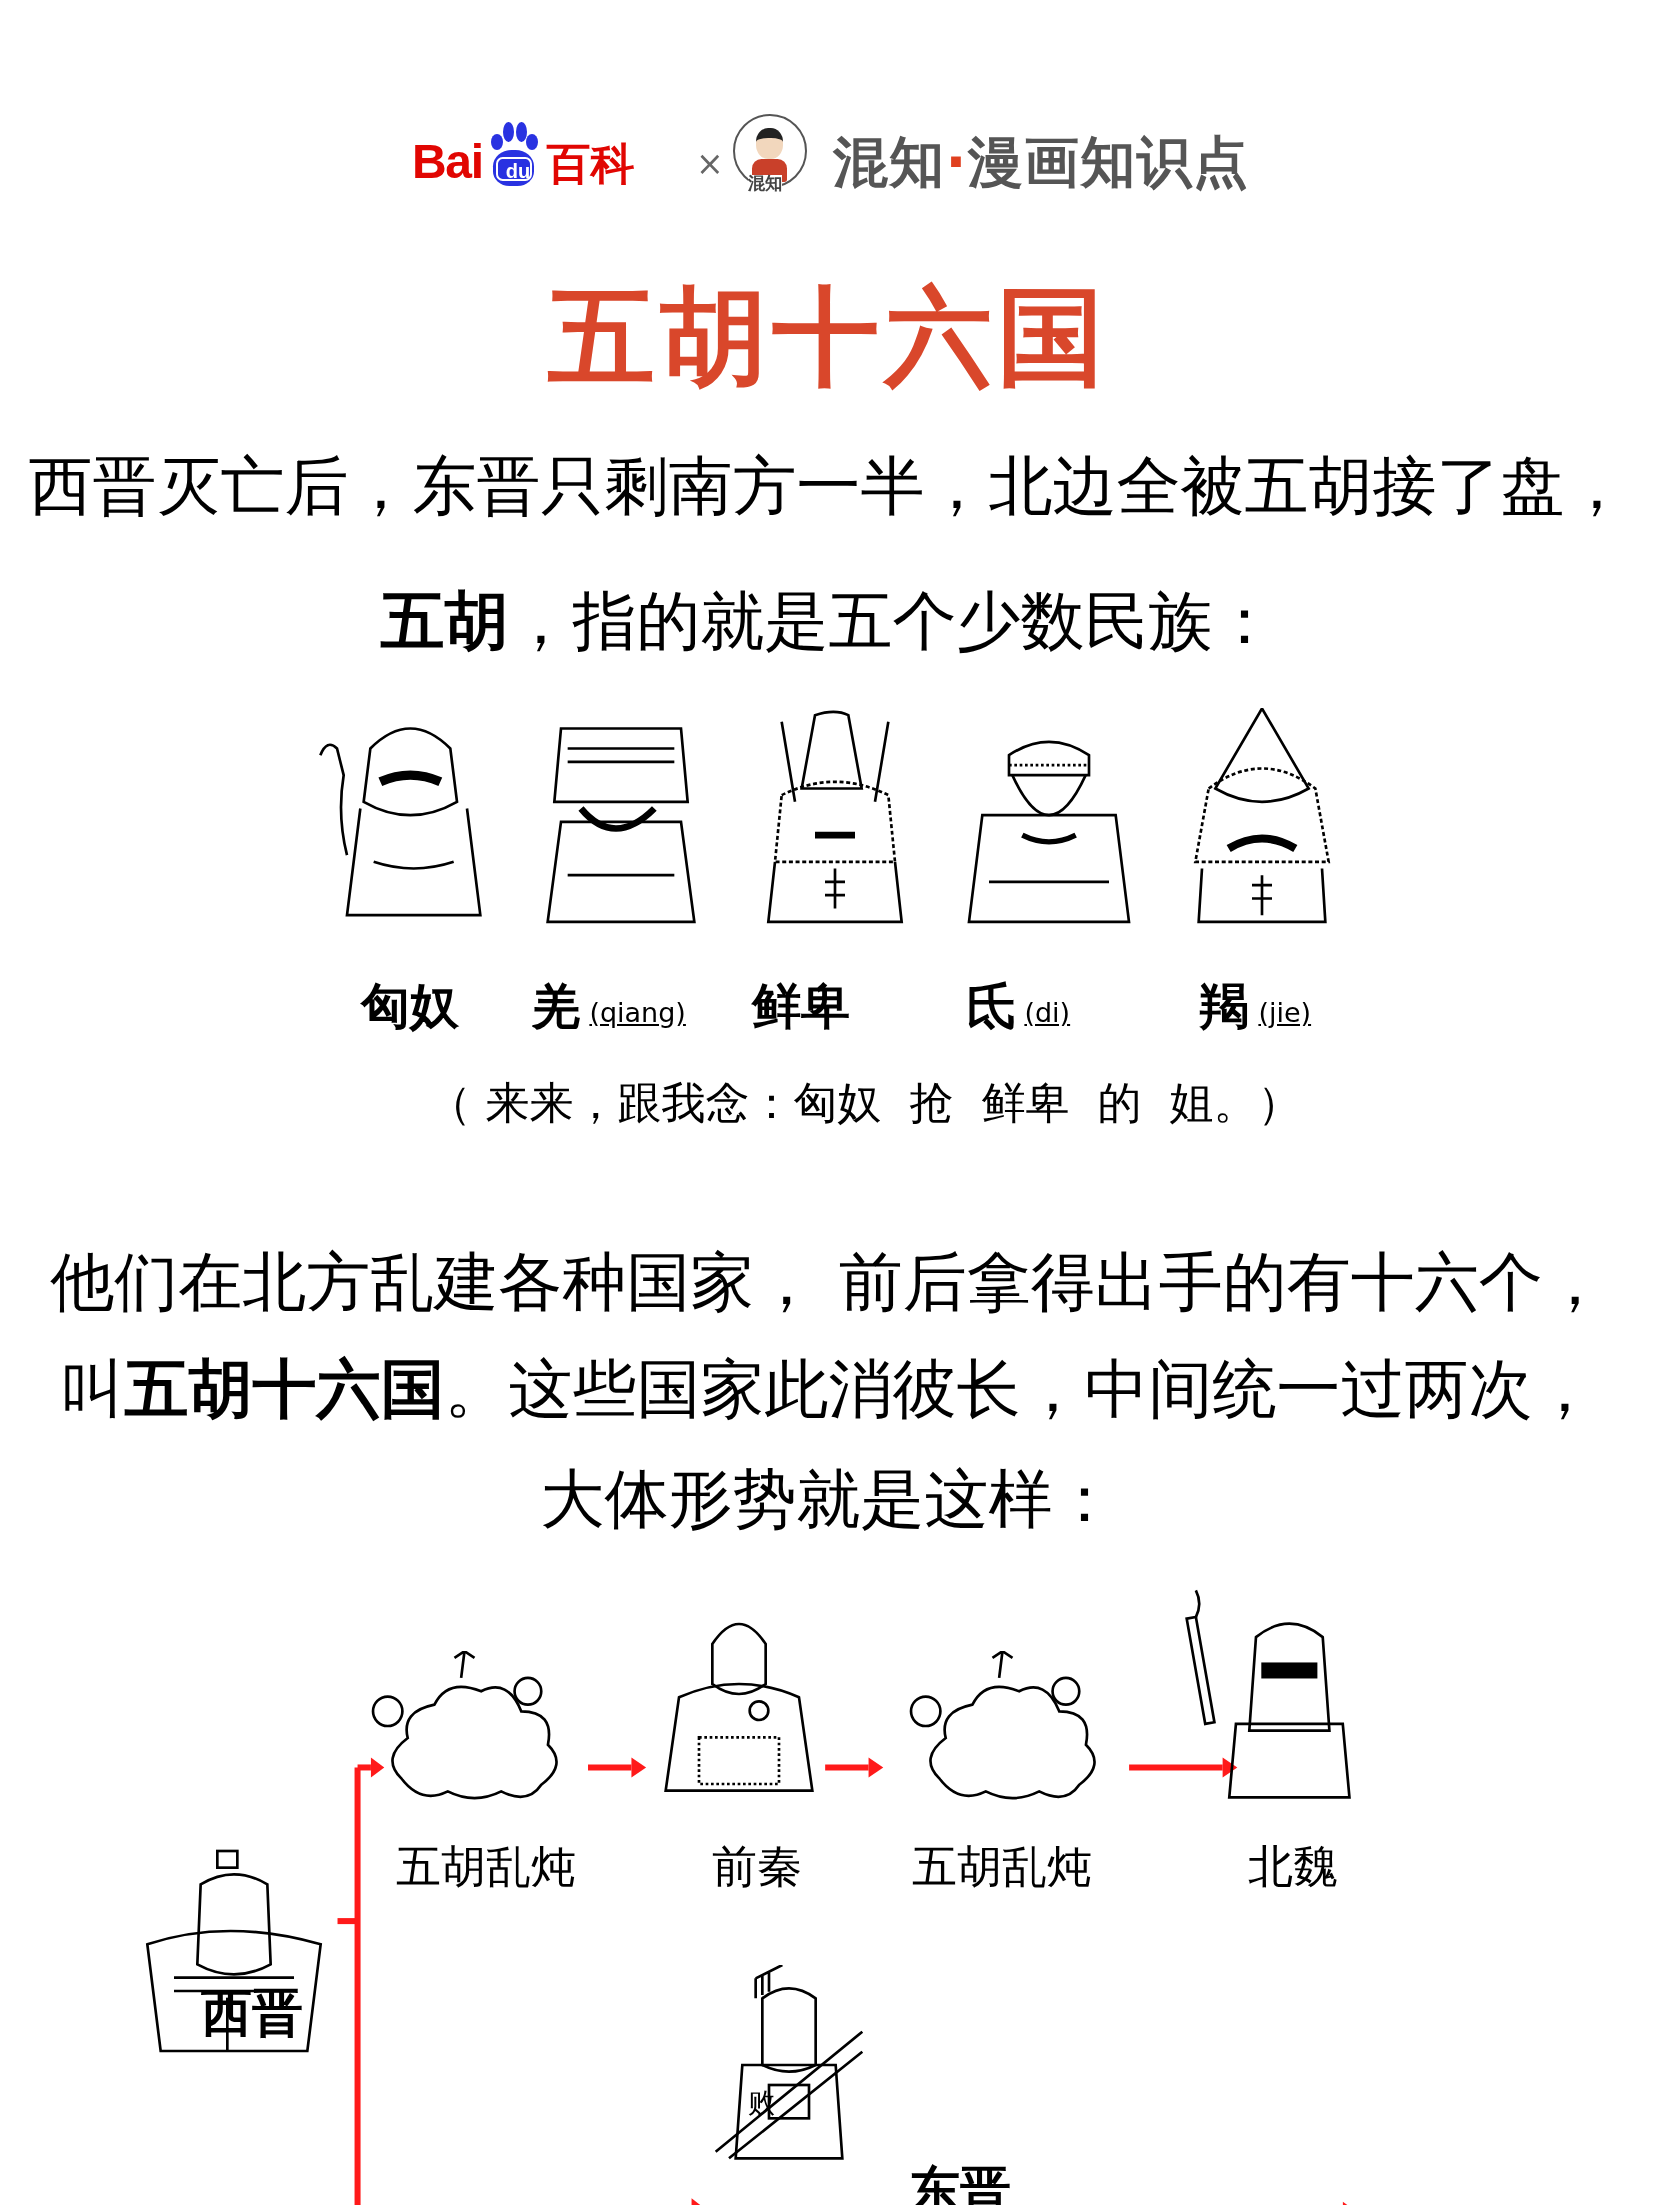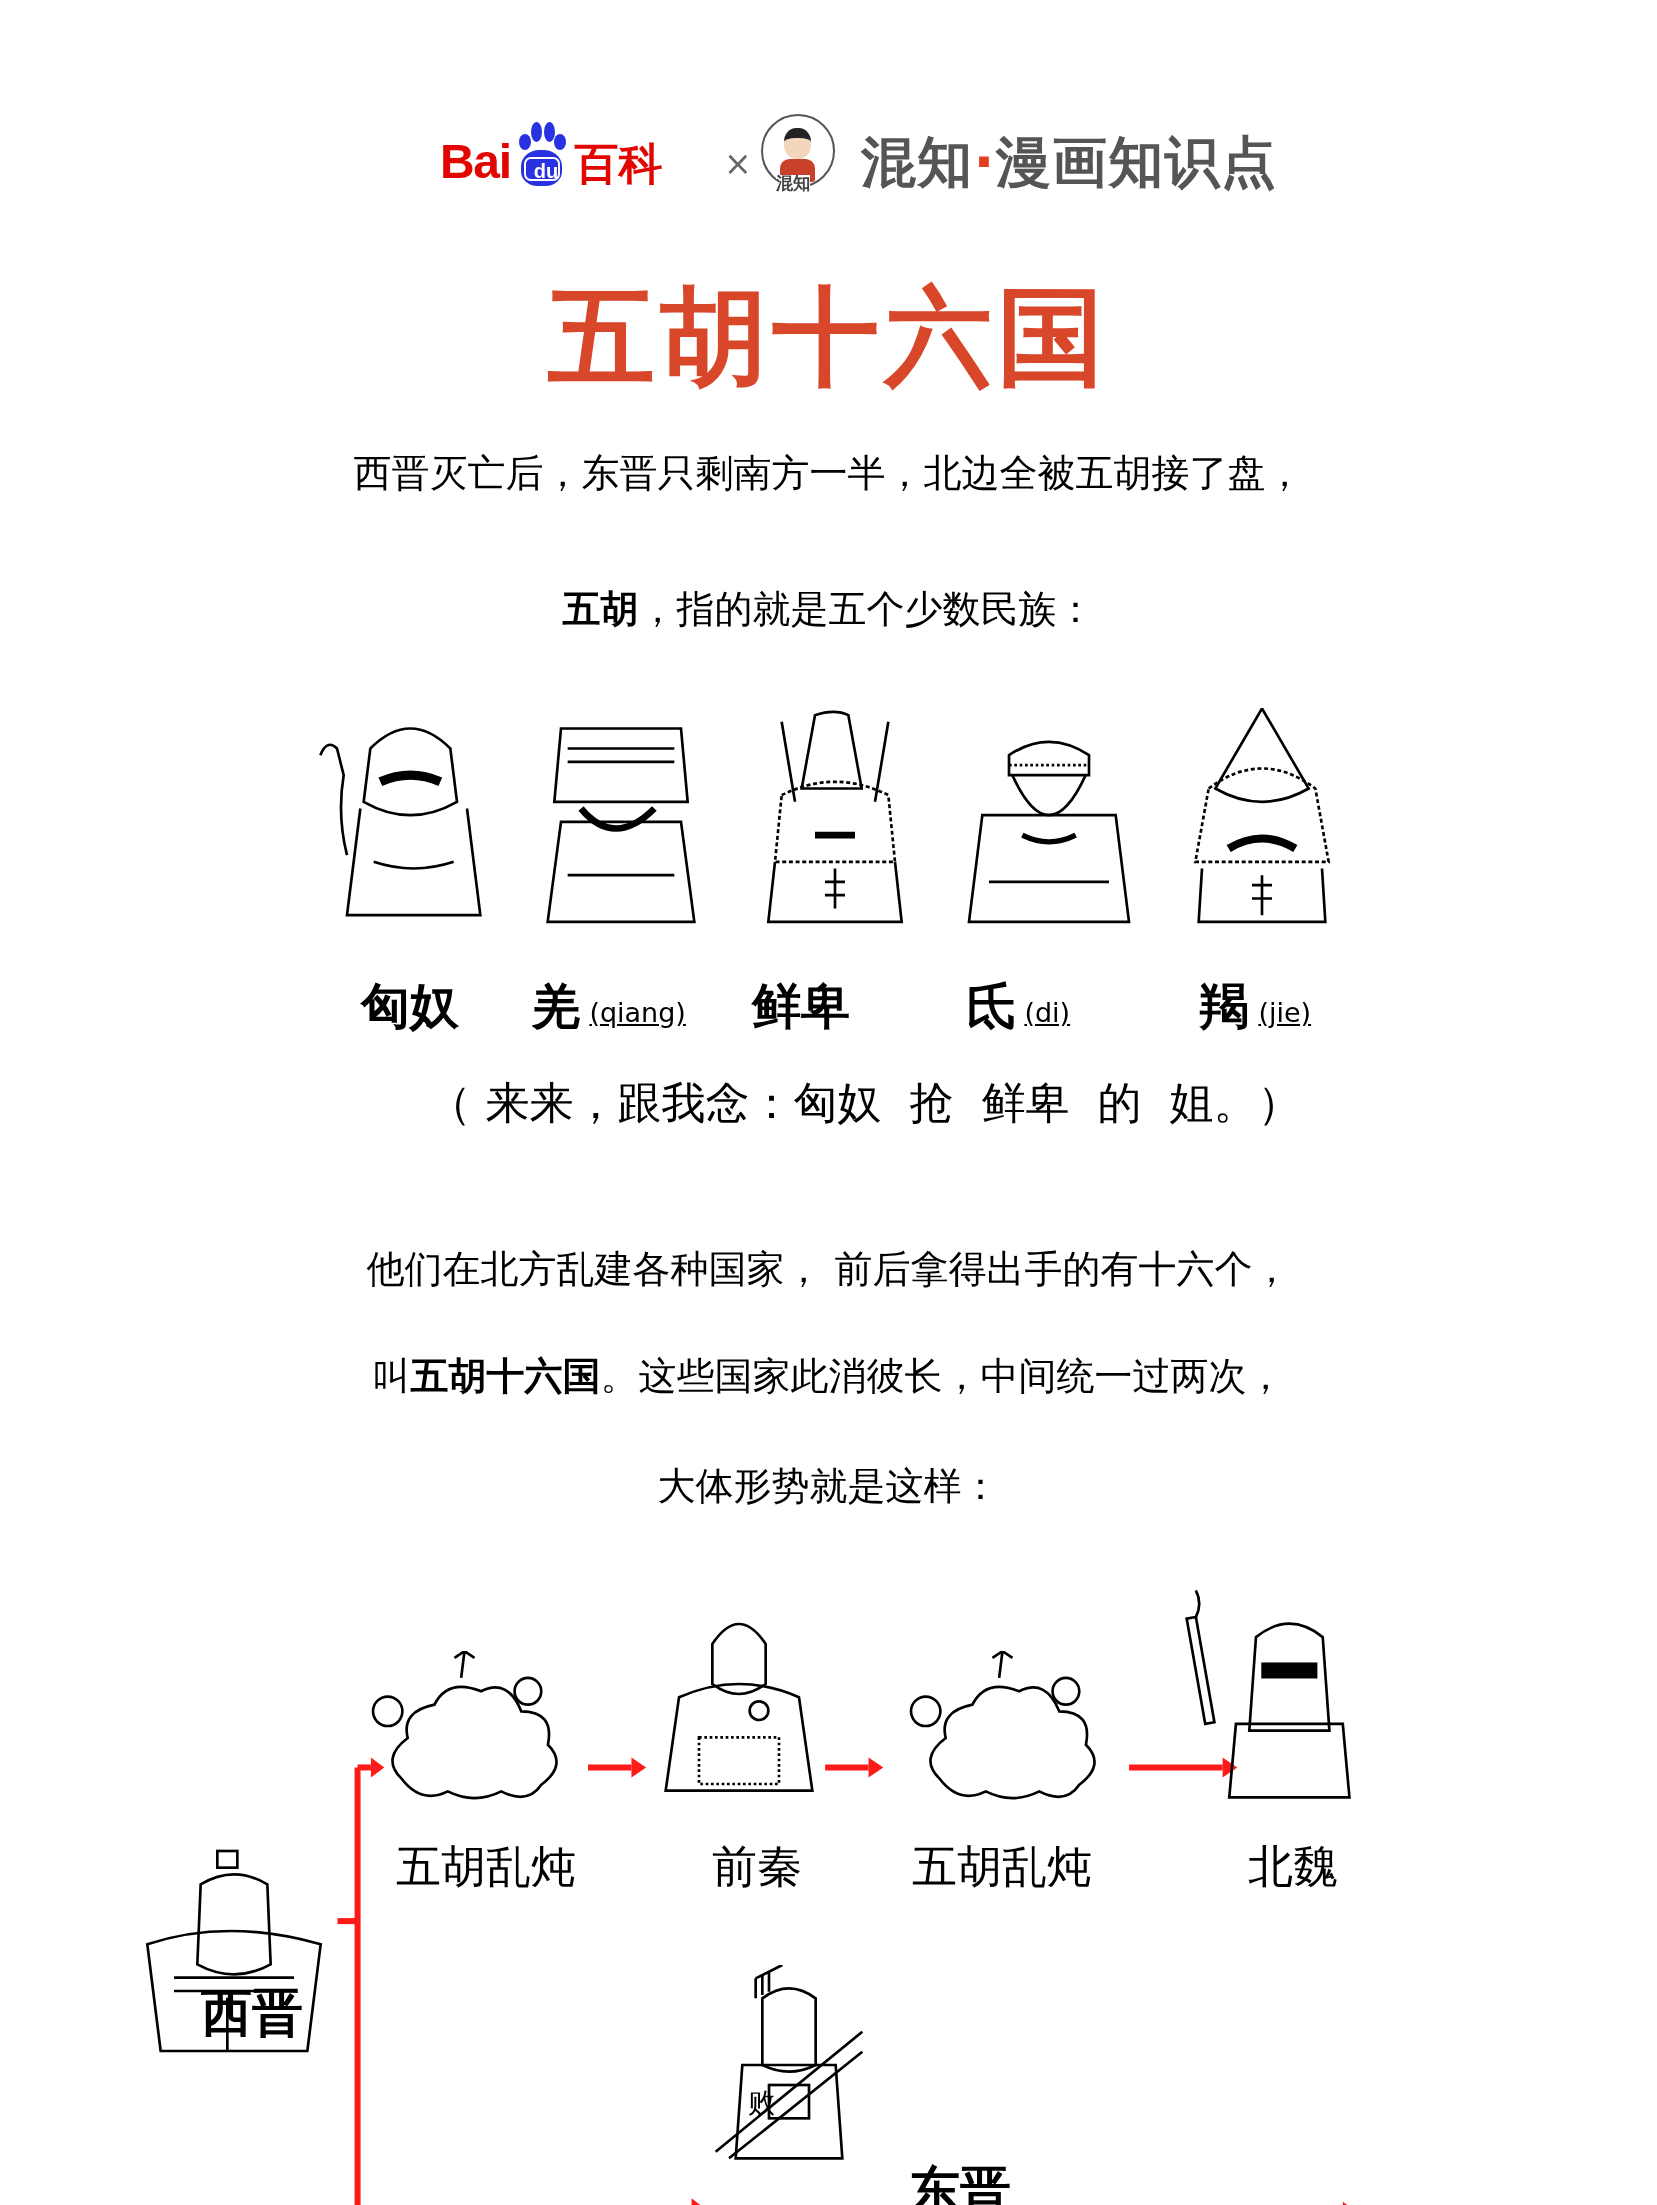--- a/index.html
+++ b/index.html
@@ -3,40 +3,40 @@
 <meta charset="utf-8">
 <style>
   html, body { margin: 0; padding: 0; background: #ffffff; }
   body {
     width: 1657px; height: 2205px; position: relative; overflow: hidden;
     font-family: "DejaVu Sans", "Liberation Sans", sans-serif; color: #000;
   }
   .abs { position: absolute; }
 
   
-  .header { position: absolute; left: 440px; top: 107px; width: 802px; height: 87px; }
+  .header { position: absolute; left: 412px; top: 107px; width: 802px; height: 87px; }
   .baidu { position: absolute; left: 0; top: 12px; height: 67px; display: flex; align-items: flex-end; }
   .baidu-text { font-family: "Liberation Sans", sans-serif; font-weight: bold; font-size: 48px; color: #e10602; line-height: 1; letter-spacing: -1.3px; }
   .paw { position: relative; width: 57px; height: 64px; margin: 0 2.7px; }
   .paw .toe { position: absolute; background: #2932e1; border-radius: 50%; }
   .paw .pad { position: absolute; left: 8px; top: 28px; width: 41px; height: 36px; background: #2932e1; border-radius: 45% 45% 40% 40%; }
   .paw .du { position: absolute; left: 10.7px; top: 35px; width: 36px; height: 24px; color: #fff; font-family: "Liberation Sans", sans-serif; font-weight: bold; font-size: 20px; text-align: right; line-height: 24px; border: 2px solid #fff; border-radius: 6.7px; box-sizing: border-box; }
   .baike-text { font-weight: bold; font-size: 44px; color: #e10602; line-height: 1; margin-left: 1.3px; }
   .times { position: absolute; left: 284px; top: 40px; font-size: 33px; color: #666; line-height: 1; }
   .mascot { position: absolute; left: 321px; top: 6.7px; width: 74px; height: 80px; }
   .mascot .ring { position: absolute; left: 0; top: 0; width: 74px; height: 74px; border: 2px solid #555; border-radius: 50%; box-sizing: border-box; }
   .mascot .head { position: absolute; left: 23px; top: 14.7px; width: 27px; height: 31px; background: #f2d7bd; border-radius: 45%; border-top: 10.7px solid #222; box-sizing: border-box; }
   .mascot .body { position: absolute; left: 18.7px; top: 45px; width: 35px; height: 23px; background: #c9402a; border-radius: 9.4px 9.4px 2.7px 2.7px; }
   .mascot .label { position: absolute; left: 14.7px; top: 61px; font-weight: bold; font-size: 17.4px; color: #444; background: #fff; line-height: 1; }
   .brand2 { position: absolute; left: 421px; top: 28px; font-weight: bold; font-size: 55px; color: #555; line-height: 1; letter-spacing: 1.3px; white-space: nowrap; }
   .brand2 .dot { color: #e0401f; }
 
   .title { position: absolute; left: 0; width: 1657px; top: 284px; text-align: center; font-weight: bold; font-size: 107px; color: #d9472b; line-height: 1; letter-spacing: 5.3px; }
 
-  .para { position: absolute; left: 0; width: 1657px; text-align: center; font-size: 38px; line-height: 1; color: #000; white-space: nowrap; }
+  .para { position: absolute; left: 0; width: 1657px; text-align: center; font-size: 64px; line-height: 1; color: #000; white-space: nowrap; }
   .para b { font-weight: bold; }
 
   
   .tribes { position: absolute; left: 307px; top: 708px; width: 1042px; height: 221px; }
   .fig { position: absolute; top: 0; width: 200px; height: 221px; }
   .fig svg { width: 100%; height: 100%; }
   .tribe-label { position: absolute; top: 982px; font-weight: bold; font-size: 49px; line-height: 1; white-space: nowrap; }
   .tribe-label .py { font-weight: normal; font-size: 27px; margin-left: 9.4px; vertical-align: 1.3px; text-decoration: underline; }
   .chant { position: absolute; left: 0; width: 1657px; top: 1081px; text-align: center; font-size: 44px; line-height: 1; white-space: pre; padding-left: 36px; }
 

